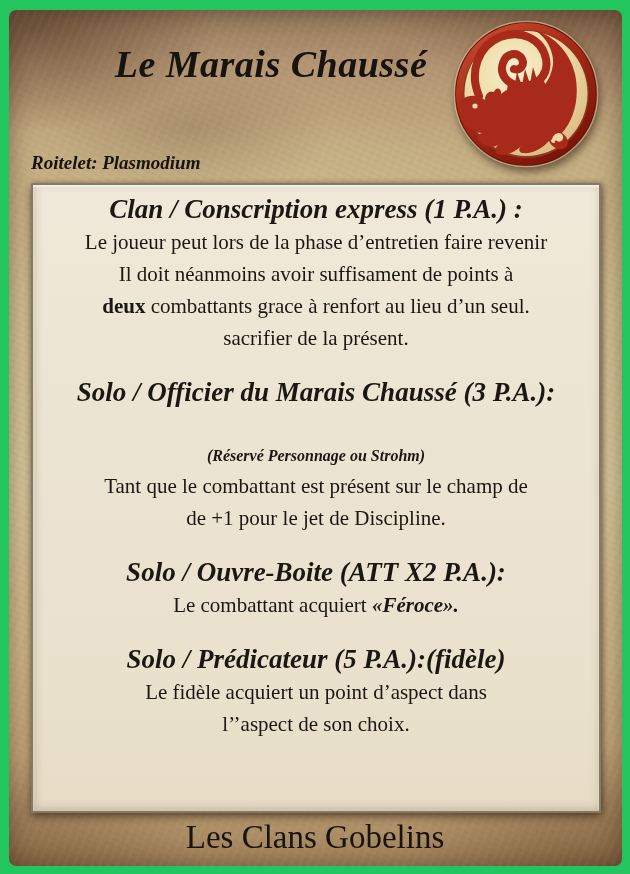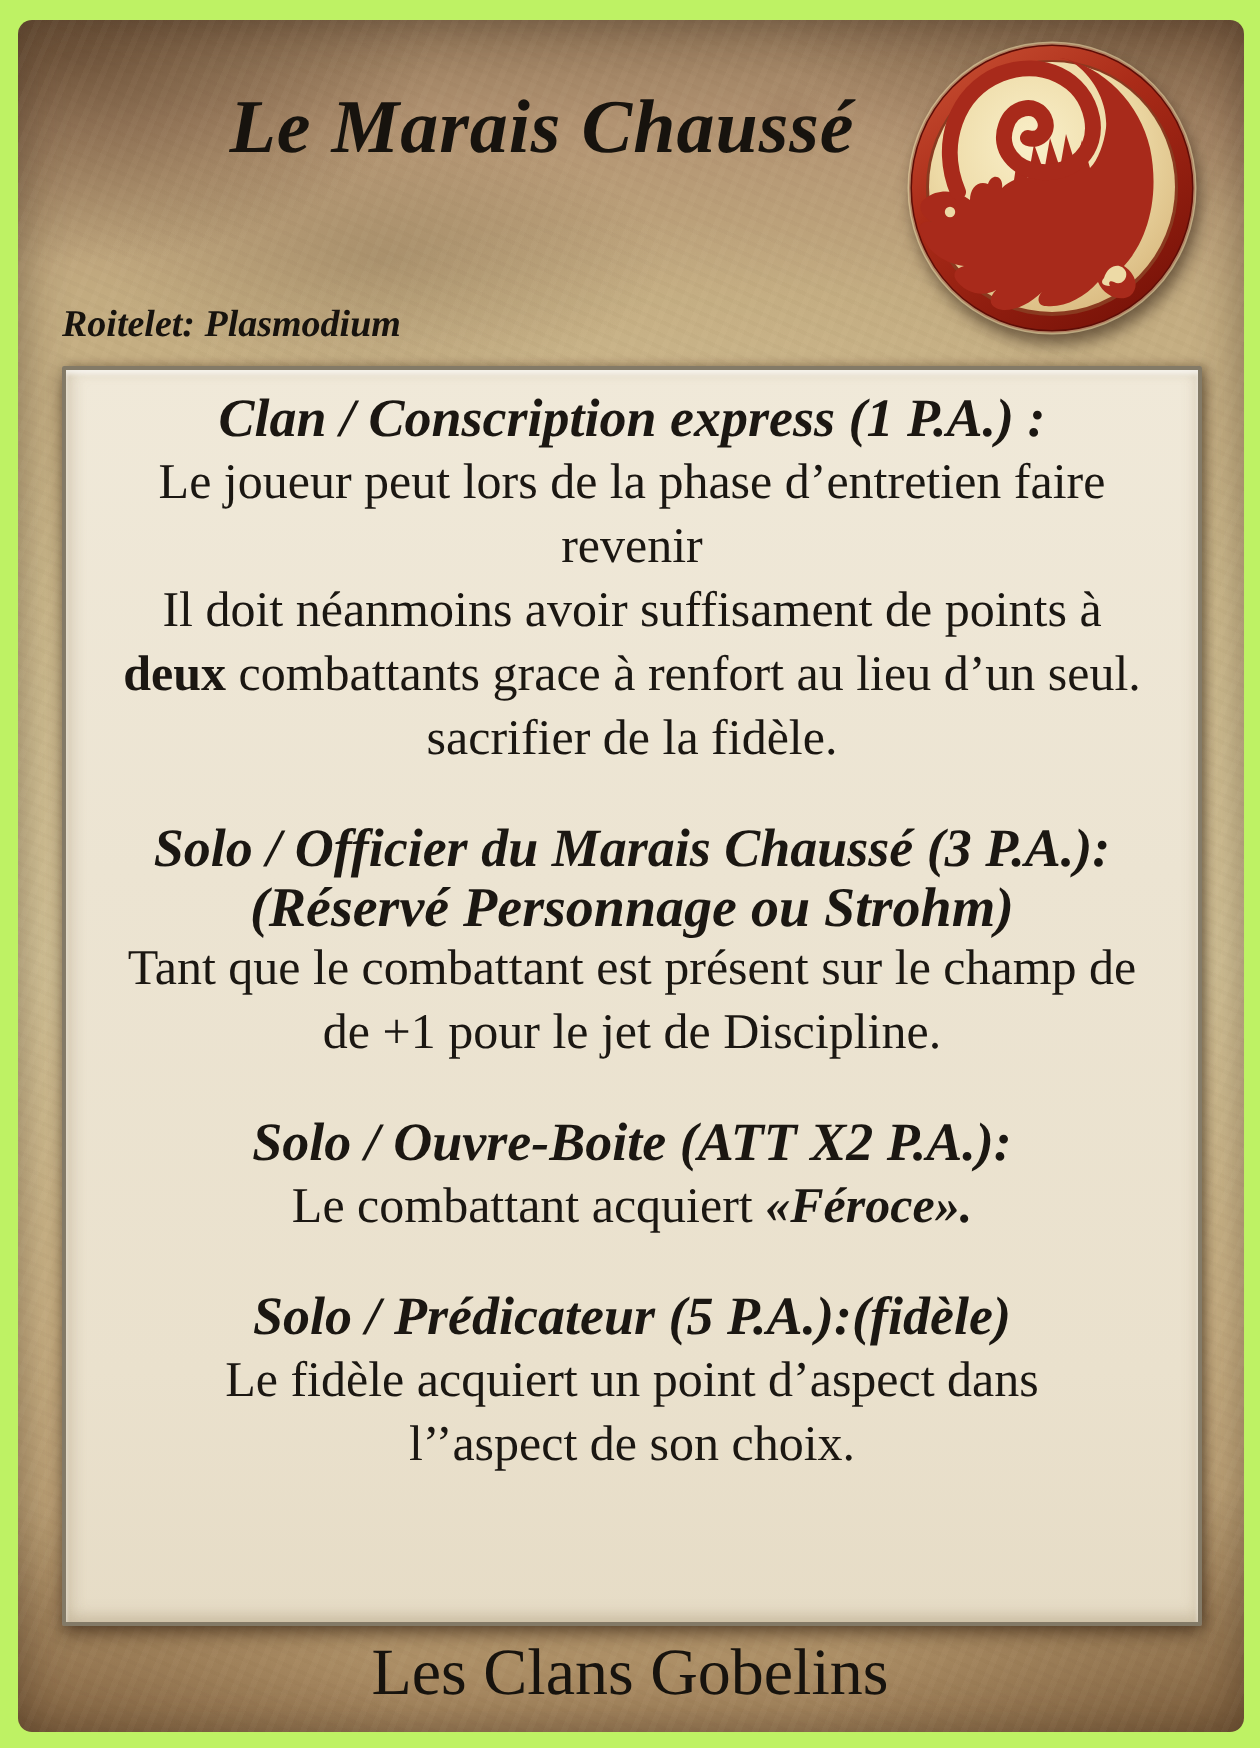--- a/index.html
+++ b/index.html
@@ -1,17 +1,17 @@
 <!DOCTYPE html>
 <html><head>
 <meta charset="utf-8">
 <style>
   html,body{margin:0;padding:0;background:#000;}
   body{width:630px;height:874px;position:relative;font-family:"Liberation Serif","DejaVu Serif",serif;}
-  .card{position:absolute;inset:0;background:#bef264;}
+  .card{position:absolute;inset:0;background:#22c55e;}
   .parchment{
     position:absolute;left:9px;top:10px;right:8px;bottom:8px;border-radius:7px;
     background:
       radial-gradient(ellipse 260px 150px at 4% 2%, rgba(74,48,28,.55), rgba(74,48,28,0) 70%),
       radial-gradient(ellipse 300px 140px at 96% 0%, rgba(88,58,36,.45), rgba(88,58,36,0) 70%),
       radial-gradient(ellipse 280px 160px at 0% 100%, rgba(105,74,44,.5), rgba(105,74,44,0) 70%),
       radial-gradient(ellipse 300px 170px at 100% 100%, rgba(100,70,40,.55), rgba(100,70,40,0) 72%),
       radial-gradient(ellipse 200px 90px at 30% 14%, rgba(120,95,70,.30), rgba(120,95,70,0) 70%),
       radial-gradient(ellipse 500px 420px at 50% 48%, rgba(255,246,216,.28), rgba(255,246,216,0) 75%),
       linear-gradient(180deg,#93785a 0%,#b29372 6%,#c2ab80 16%,#cfbc8e 34%,#d5c497 55%,#ccb487 76%,#bb9f74 90%,#a2835c 100%);
@@ -34,22 +34,22 @@
     font-size:19px;line-height:34px;color:#17130e;}
   .rulesbox{position:absolute;left:31px;top:183px;width:570px;height:630px;box-sizing:border-box;
     padding:7px 8px 0 8px;text-align:center;color:#1b1712;
     background:linear-gradient(180deg,#f0e9d9 0%,#ece4d2 40%,#eae1cd 80%,#e6dcc6 100%);
     border:2px solid #837a67;border-radius:1px;
     box-shadow:0 4px 9px rgba(48,28,12,.55), 2px 0 5px rgba(48,28,12,.3),
       inset 0 2px 2px rgba(255,255,255,.65), inset 0 -3px 8px rgba(155,135,100,.3),
       inset 3px 0 8px rgba(155,135,100,.18);}
   .sec{margin:0 0 21px 0;}
   .h{font-style:italic;font-weight:bold;font-size:27px;line-height:34px;text-align:center;}
-  .r{font-style:italic;font-weight:bold;font-size:28px;line-height:28px;}
-  .b{font-style:normal;font-weight:normal;font-size:25px;line-height:32px;}
+  .r{font-style:italic;font-weight:bold;font-size:16px;line-height:28px;margin-top:33px;}
+  .b{font-style:normal;font-weight:normal;font-size:21px;line-height:32px;}
   .bold{font-weight:bold;}
   .bi{font-weight:bold;font-style:italic;}
   .footer{position:absolute;left:0;width:100%;top:820px;text-align:center;
     font-size:33px;line-height:34px;color:#17130e;}
 </style>
 </head>
 <body>
 
 <div class="card">
   <div class="parchment">
@@ -116,21 +116,21 @@
   </div>
 
   <div class="subtitle">Roitelet: Plasmodium</div>
 
   <div class="rulesbox">
     <section class="sec">
       <div class="h">Clan / Conscription express (1 P.A.) :</div>
       <div class="b">Le joueur peut lors de la phase d’entretien faire revenir</div>
       <div class="b">Il doit néanmoins avoir suffisament de points à</div>
       <div class="b"><span class="bold">deux</span><span> combattants grace à renfort au lieu d’un seul.</span></div>
-      <div class="b">sacrifier de la fidèle.</div>
+      <div class="b">sacrifier de la présent.</div>
     </section>
 
     <section class="sec">
       <div class="h">Solo / Officier du Marais Chaussé (3 P.A.):</div>
       <div class="r">(Réservé Personnage ou Strohm)</div>
       <div class="b">Tant que le combattant est présent sur le champ de</div>
       <div class="b">de +1 pour le jet de Discipline.</div>
     </section>
 
     <section class="sec">

